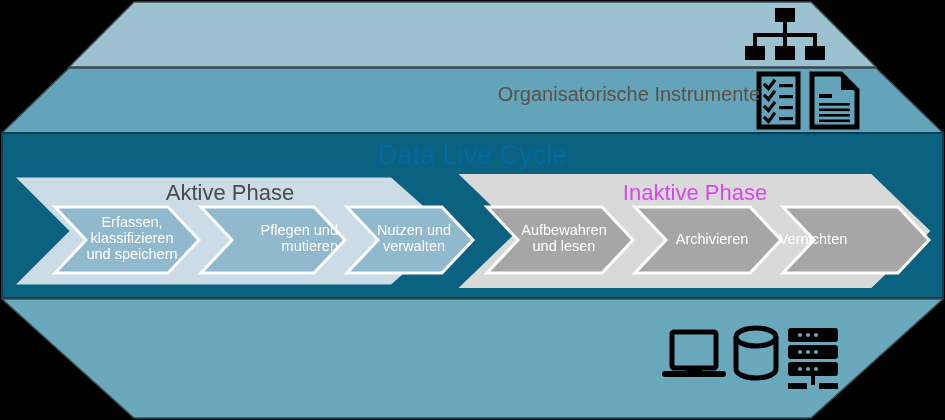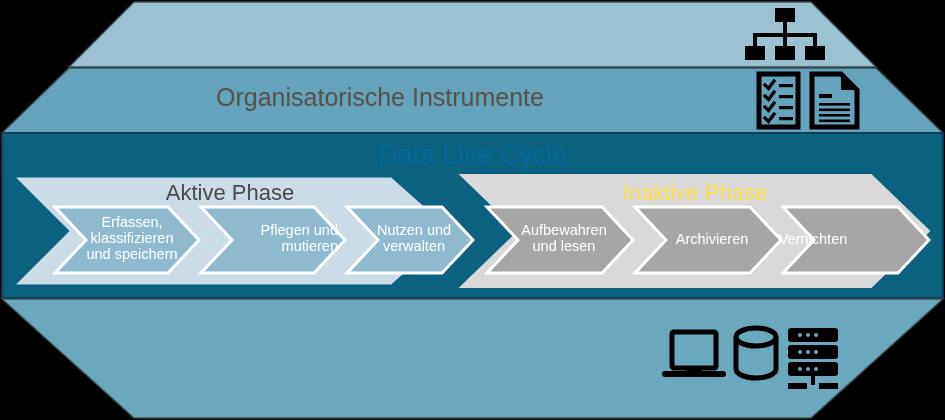--- a/index.html
+++ b/index.html
@@ -9,40 +9,40 @@
 
   .lbl{position:absolute;white-space:nowrap;pointer-events:none;}
 
   
   #lbl-zustaendigkeiten{
     left:0;top:17px;width:945px;text-align:center;
     font-size:27px;color:#595047;letter-spacing:.2px;
     padding-right:185px;box-sizing:border-box;
   }
   #lbl-instrumente{
-    left:0;top:83px;width:945px;text-align:center;
-    font-size:25px;color:#595047;
+    left:0;top:83px;width:945px;text-align:right;
+    font-size:20px;color:#595047;
     padding-right:185px;box-sizing:border-box;
   }
   #lbl-dlc{
     left:0;top:140px;width:945px;text-align:center;
     font-size:27px;color:#0369a1;
   }
   #lbl-technische{
     left:0;top:336px;width:945px;text-align:center;
     font-size:25px;color:#595047;
     padding-right:185px;box-sizing:border-box;
   }
   #lbl-aktive{
     left:20px;top:180px;width:420px;text-align:center;
     font-size:22px;color:#4a4a4a;
   }
   #lbl-inaktive{
     left:470px;top:180px;width:450px;text-align:center;
-    font-size:22px;color:#fde047;
+    font-size:22px;color:#d946ef;
   }
 
   
   .steplbl{
     position:absolute;text-align:center;color:#ffffff;
     font-size:14.5px;line-height:16px;white-space:pre-line;
     pointer-events:none;
   }
 </style>
 </head>

